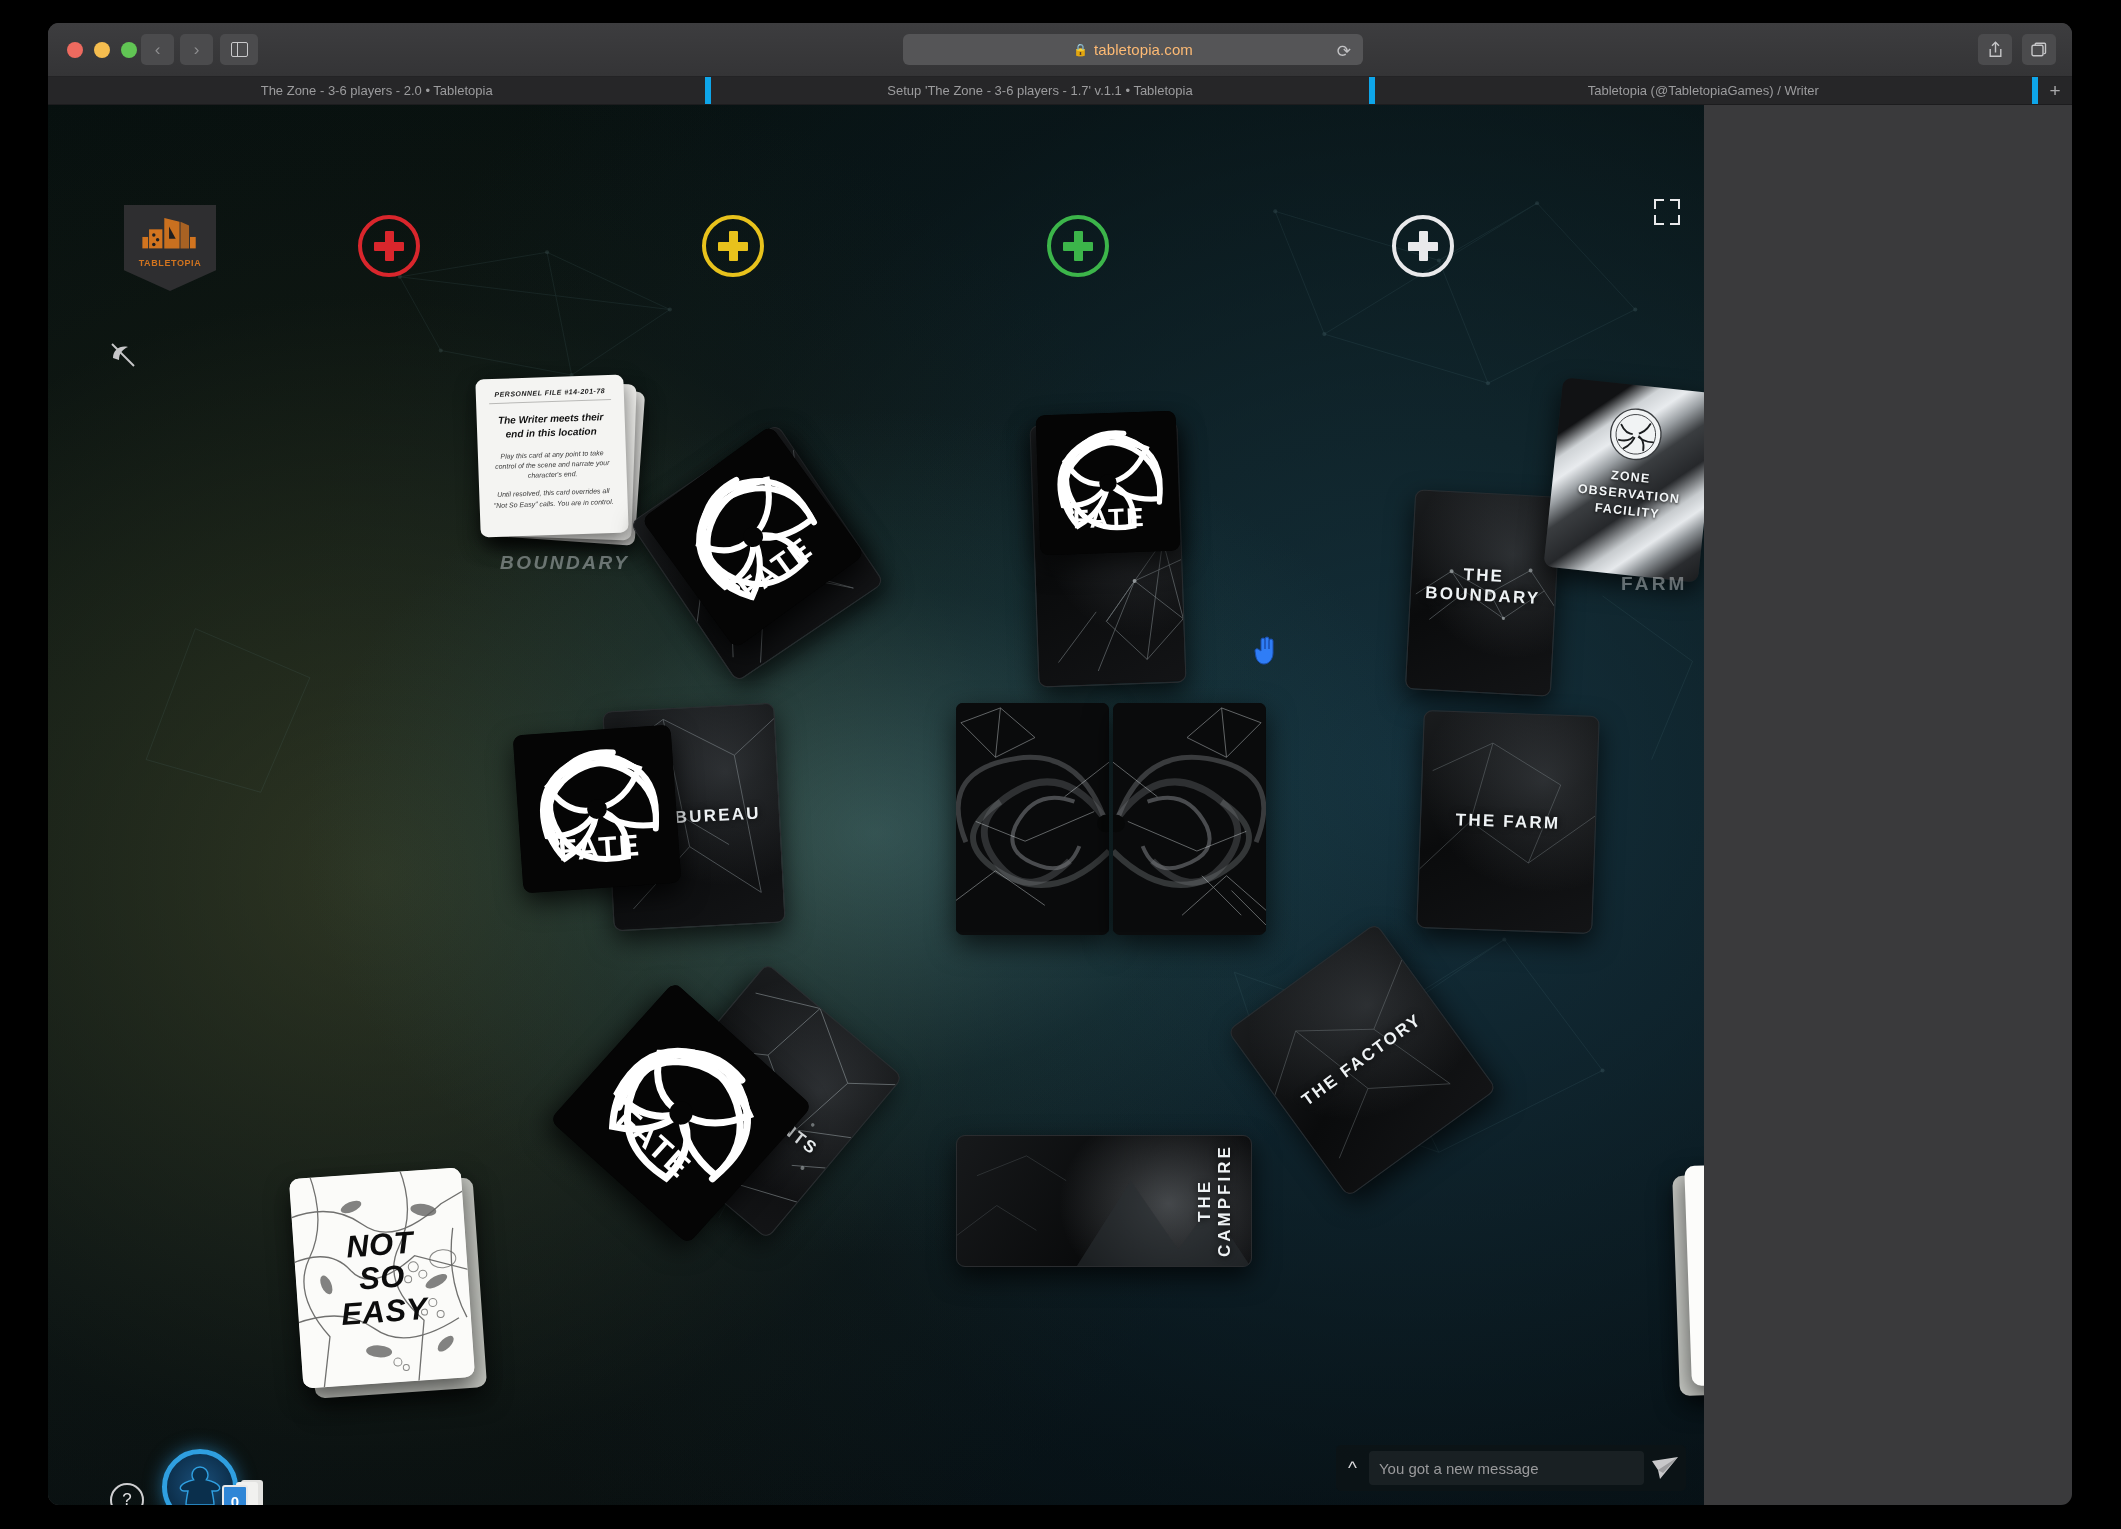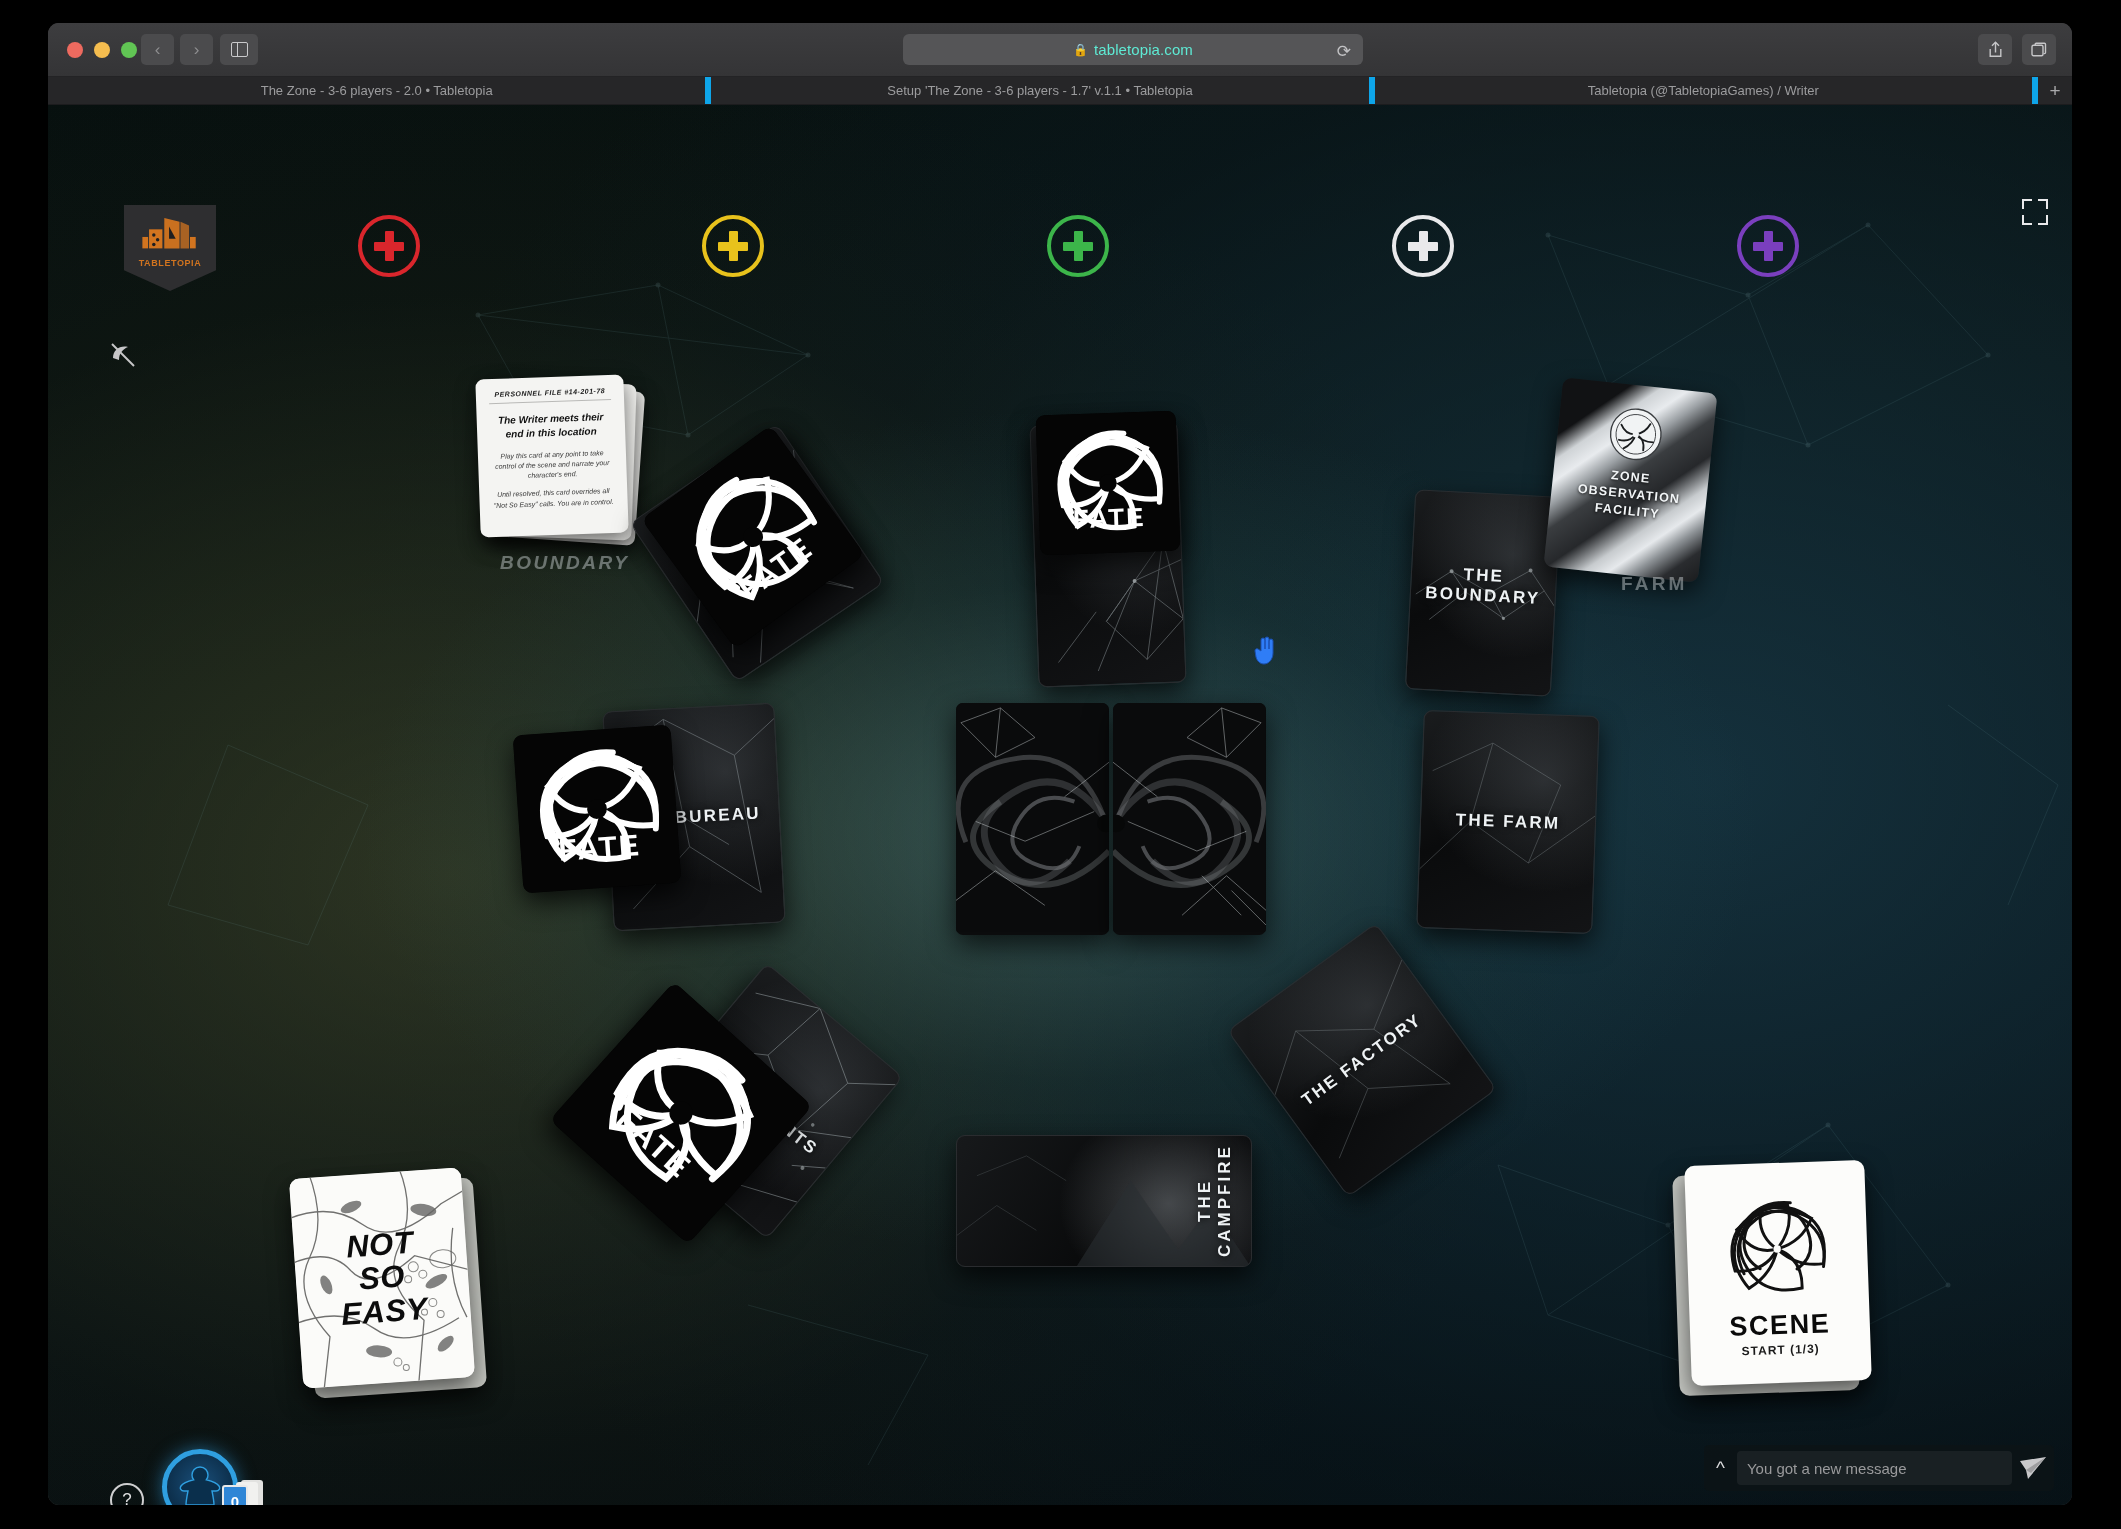--- a/index.html
+++ b/index.html
@@ -71,21 +71,21 @@
   #address-bar {
     position: absolute;
     left: 855px; top: 11px;
     width: 460px; height: 31px;
     background: #555557;
     border-radius: 6px;
     display: flex; align-items: center; justify-content: center;
     gap: 6px;
   }
   #address-bar .url-text {
-    color: #5eead4; font-size: 15px; letter-spacing: 0.1px;
+    color: #fdba74; font-size: 15px; letter-spacing: 0.1px;
   }
   .lock-icon { font-size: 12px; color: #d6d6d8; }
   .reload-icon {
     position: absolute; right: 12px; top: 7px;
     color: #c2c2c4; font-size: 17px;
   }
 
   .toolbar-right {
     position: absolute; right: 16px; top: 11px;
     display: flex; gap: 10px;
@@ -122,21 +122,21 @@
   .new-tab-btn {
     width: 34px;
     display: flex; align-items: center; justify-content: center;
     color: #a9a9ab; font-size: 19px;
     background: #262628;
   }
 
   
   #game-canvas {
     position: relative;
-    width: 2024px;
+    width: 1656px;
     height: 1400px;
     background:
       radial-gradient(ellipse 48% 42% at 50% 52%, rgba(120,190,190,0.30) 0%, rgba(50,110,115,0.14) 42%, rgba(10,28,32,0.0) 72%),
       radial-gradient(ellipse 70% 75% at 20% 55%, rgba(74,80,48,0.55) 0%, rgba(30,34,22,0.2) 55%, rgba(0,0,0,0) 80%),
       radial-gradient(ellipse 80% 90% at 82% 48%, rgba(24,58,74,0.75) 0%, rgba(10,28,38,0.4) 58%, rgba(0,0,0,0) 85%),
       linear-gradient(170deg,#07100f 0%, #0b1512 35%, #081113 70%, #060c0e 100%);
     overflow: hidden;
   }
   
   #bg-constellations {

